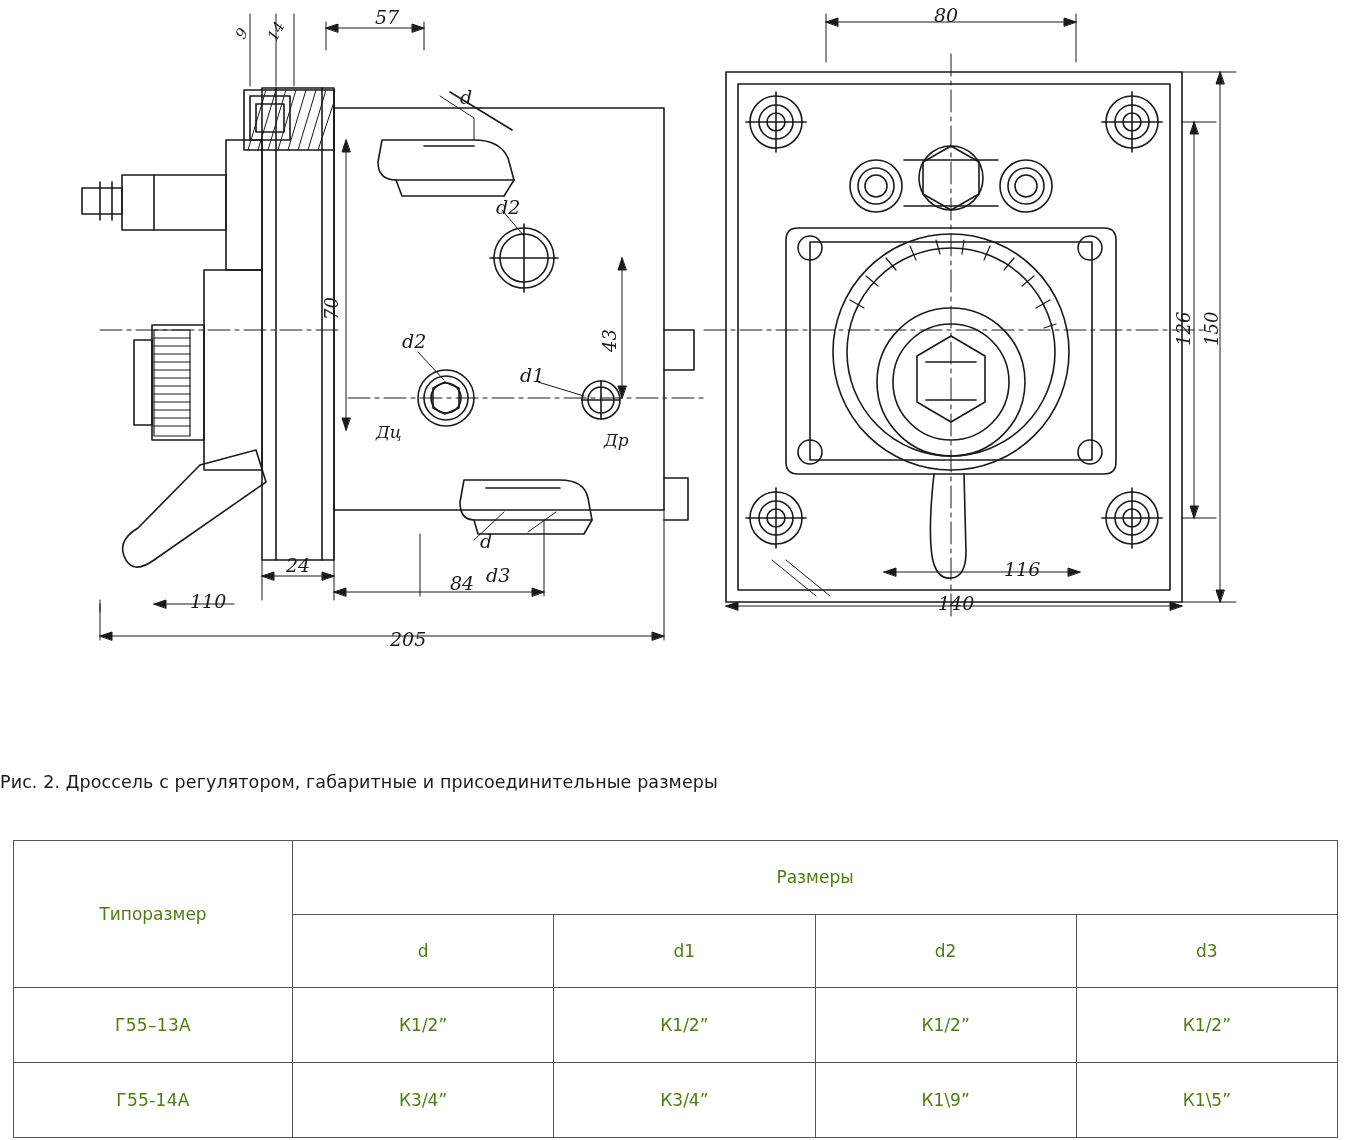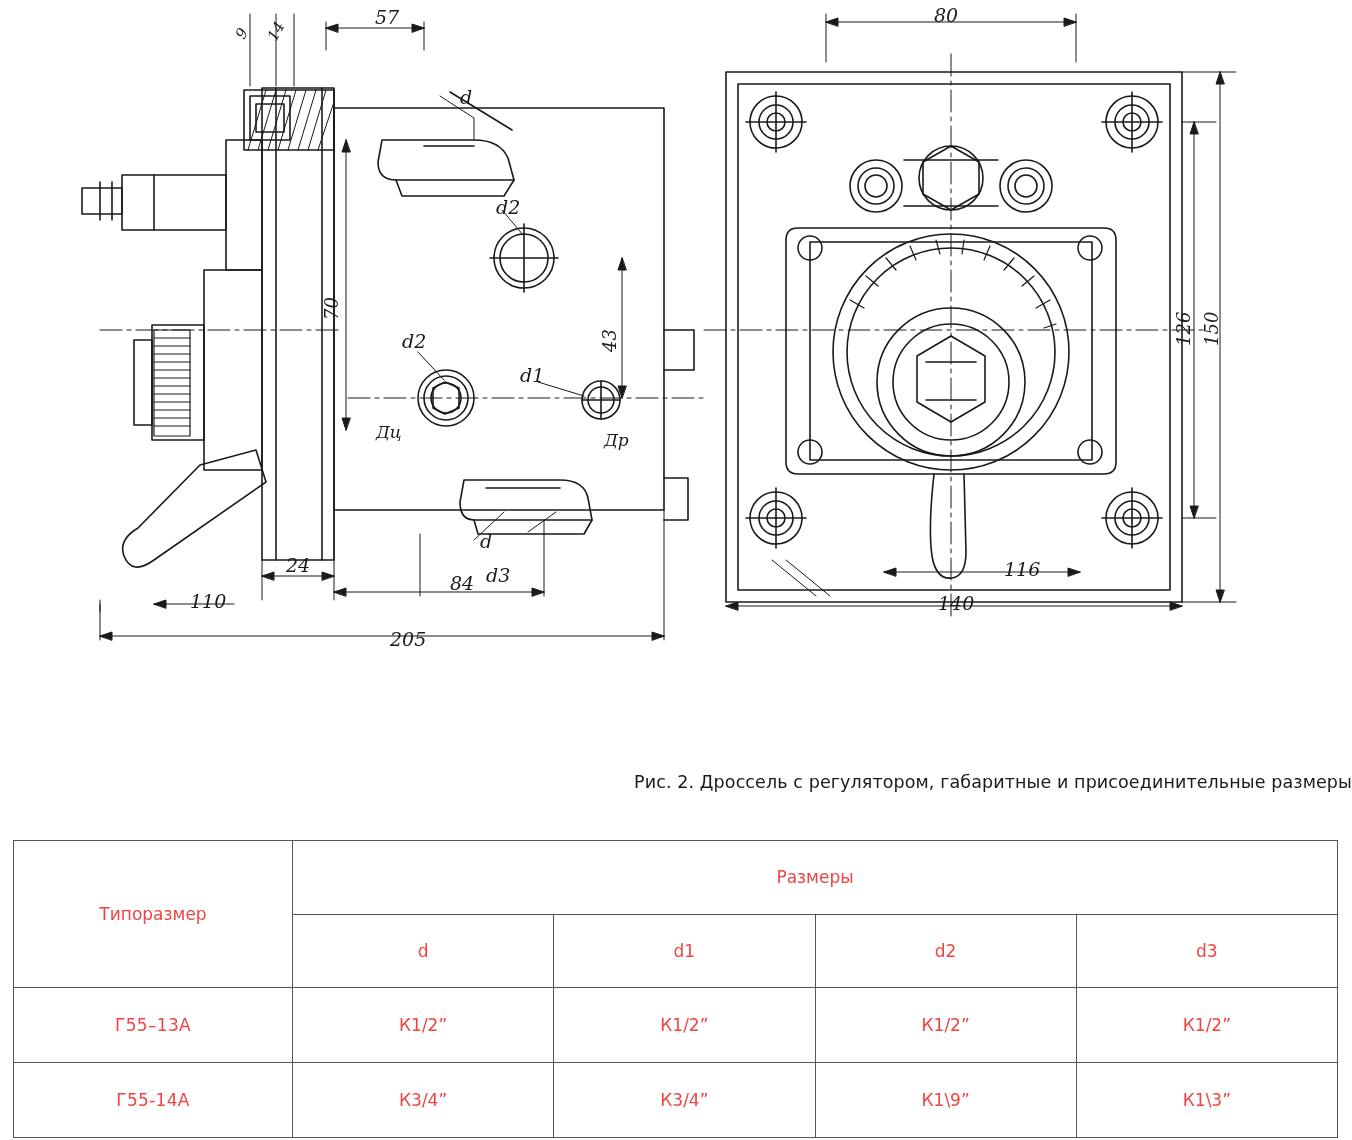--- a/index.html
+++ b/index.html
@@ -32,21 +32,21 @@
   .drawing svg {
     display: block;
   }
 
   
   .caption {
     position: absolute;
     left: 0;
     top: 772px;
     width: 1352px;
-    text-align: right;
+    text-align: left;
     font-size: 17.5px;
     color: #1a1a1a;
     letter-spacing: 0.1px;
   }
 
   
   .table-wrap {
     position: absolute;
     left: 13px;
     top: 840px;
@@ -56,21 +56,21 @@
     border-collapse: collapse;
     width: 1325px;
     table-layout: fixed;
   }
   table.dims td, table.dims th {
     border: 1px solid #555555;
     text-align: center;
     vertical-align: middle;
     font-weight: normal;
     font-size: 17px;
-    color: #ef4444;
+    color: #4d7c0f;
     padding: 0;
   }
   .h-type {
     width: 278px;
     height: 146px;
   }
   .h-sizes {
     height: 72px;
   }
   .sub-col {
@@ -383,19 +383,19 @@
           <td>К1/2”</td>
           <td>К1/2”</td>
           <td>К1/2”</td>
           <td>К1/2”</td>
         </tr>
         <tr class="body-row">
           <td class="type-cell">Г55-14А</td>
           <td>К3/4”</td>
           <td>К3/4”</td>
           <td>К1\9”</td>
-          <td>К1\3”</td>
+          <td>К1\5”</td>
         </tr>
       </tbody>
     </table>
   </div>
 
 </div>
 
 </body></html>

